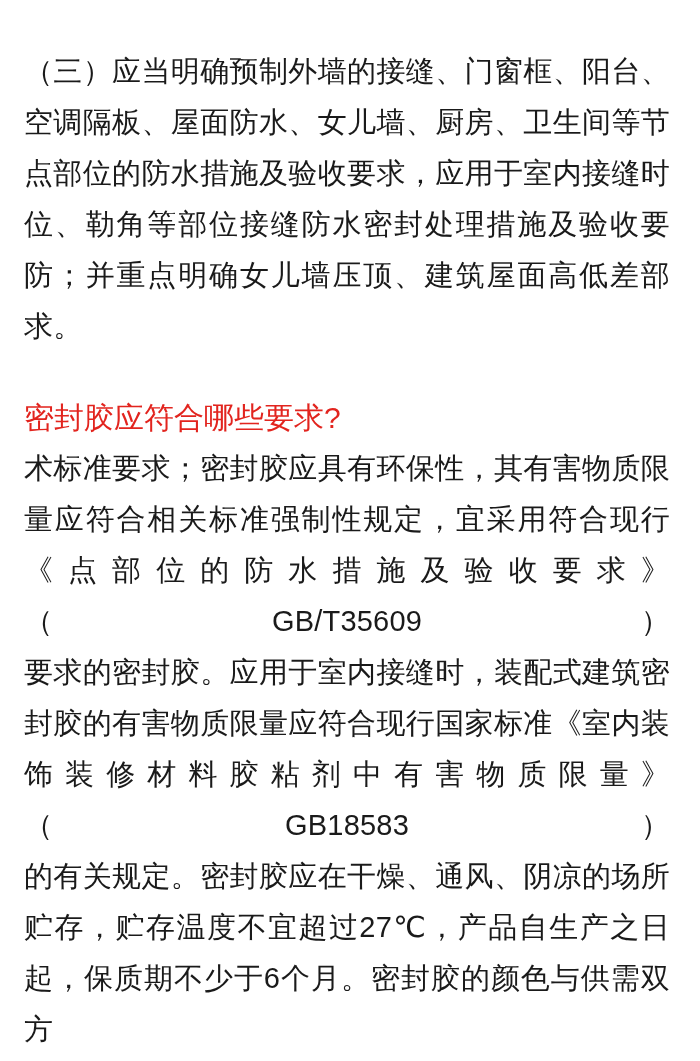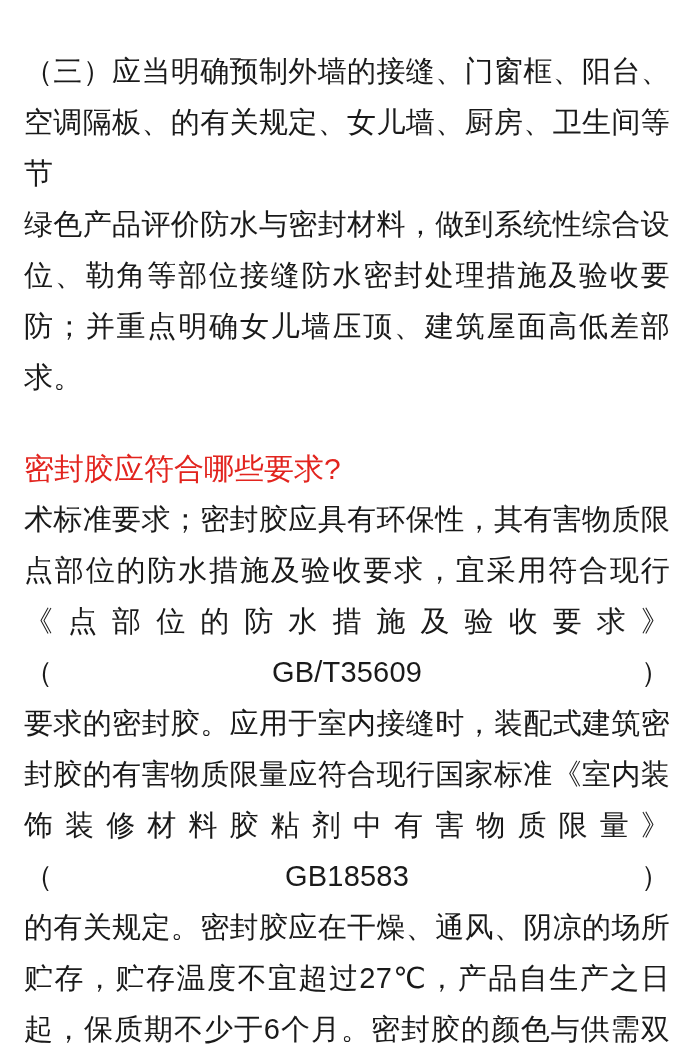--- a/index.html
+++ b/index.html
@@ -39,32 +39,32 @@
   }
   section{margin:0;padding:0;}
 </style>
 </head>
 <body>
 
 <div class="page">
 
   <section>
     <div class="ln j">（三）应当明确预制外墙的接缝、门窗框、阳台、</div>
-    <div class="ln j">空调隔板、的有关规定、女儿墙、厨房、卫生间等节</div>
-    <div class="ln j">绿色产品评价防水与密封材料，做到系统性综合设</div>
+    <div class="ln j">空调隔板、屋面防水、女儿墙、厨房、卫生间等节</div>
+    <div class="ln j">点部位的防水措施及验收要求，应用于室内接缝时</div>
     <div class="ln j">位、勒角等部位接缝防水密封处理措施及验收要</div>
     <div class="ln j">防；并重点明确女儿墙压顶、建筑屋面高低差部</div>
     <div class="ln">求。</div>
   </section>
 
   <h2 class="heading">密封胶应符合哪些要求?</h2>
 
   <section>
     <div class="ln j">术标准要求；密封胶应具有环保性，其有害物质限</div>
-    <div class="ln j">点部位的防水措施及验收要求，宜采用符合现行</div>
+    <div class="ln j">量应符合相关标准强制性规定，宜采用符合现行</div>
     <div class="ln j">《点部位的防水措施及验收要求》（GB/T35609）</div>
     <div class="ln j">要求的密封胶。应用于室内接缝时，装配式建筑密</div>
     <div class="ln j">封胶的有害物质限量应符合现行国家标准《室内装</div>
     <div class="ln j">饰装修材料胶粘剂中有害物质限量》（GB18583）</div>
     <div class="ln j">的有关规定。密封胶应在干燥、通风、阴凉的场所</div>
     <div class="ln j">贮存，贮存温度不宜超过27℃，产品自生产之日</div>
     <div class="ln j">起，保质期不少于6个月。密封胶的颜色与供需双方</div>
 
   </section>
 

